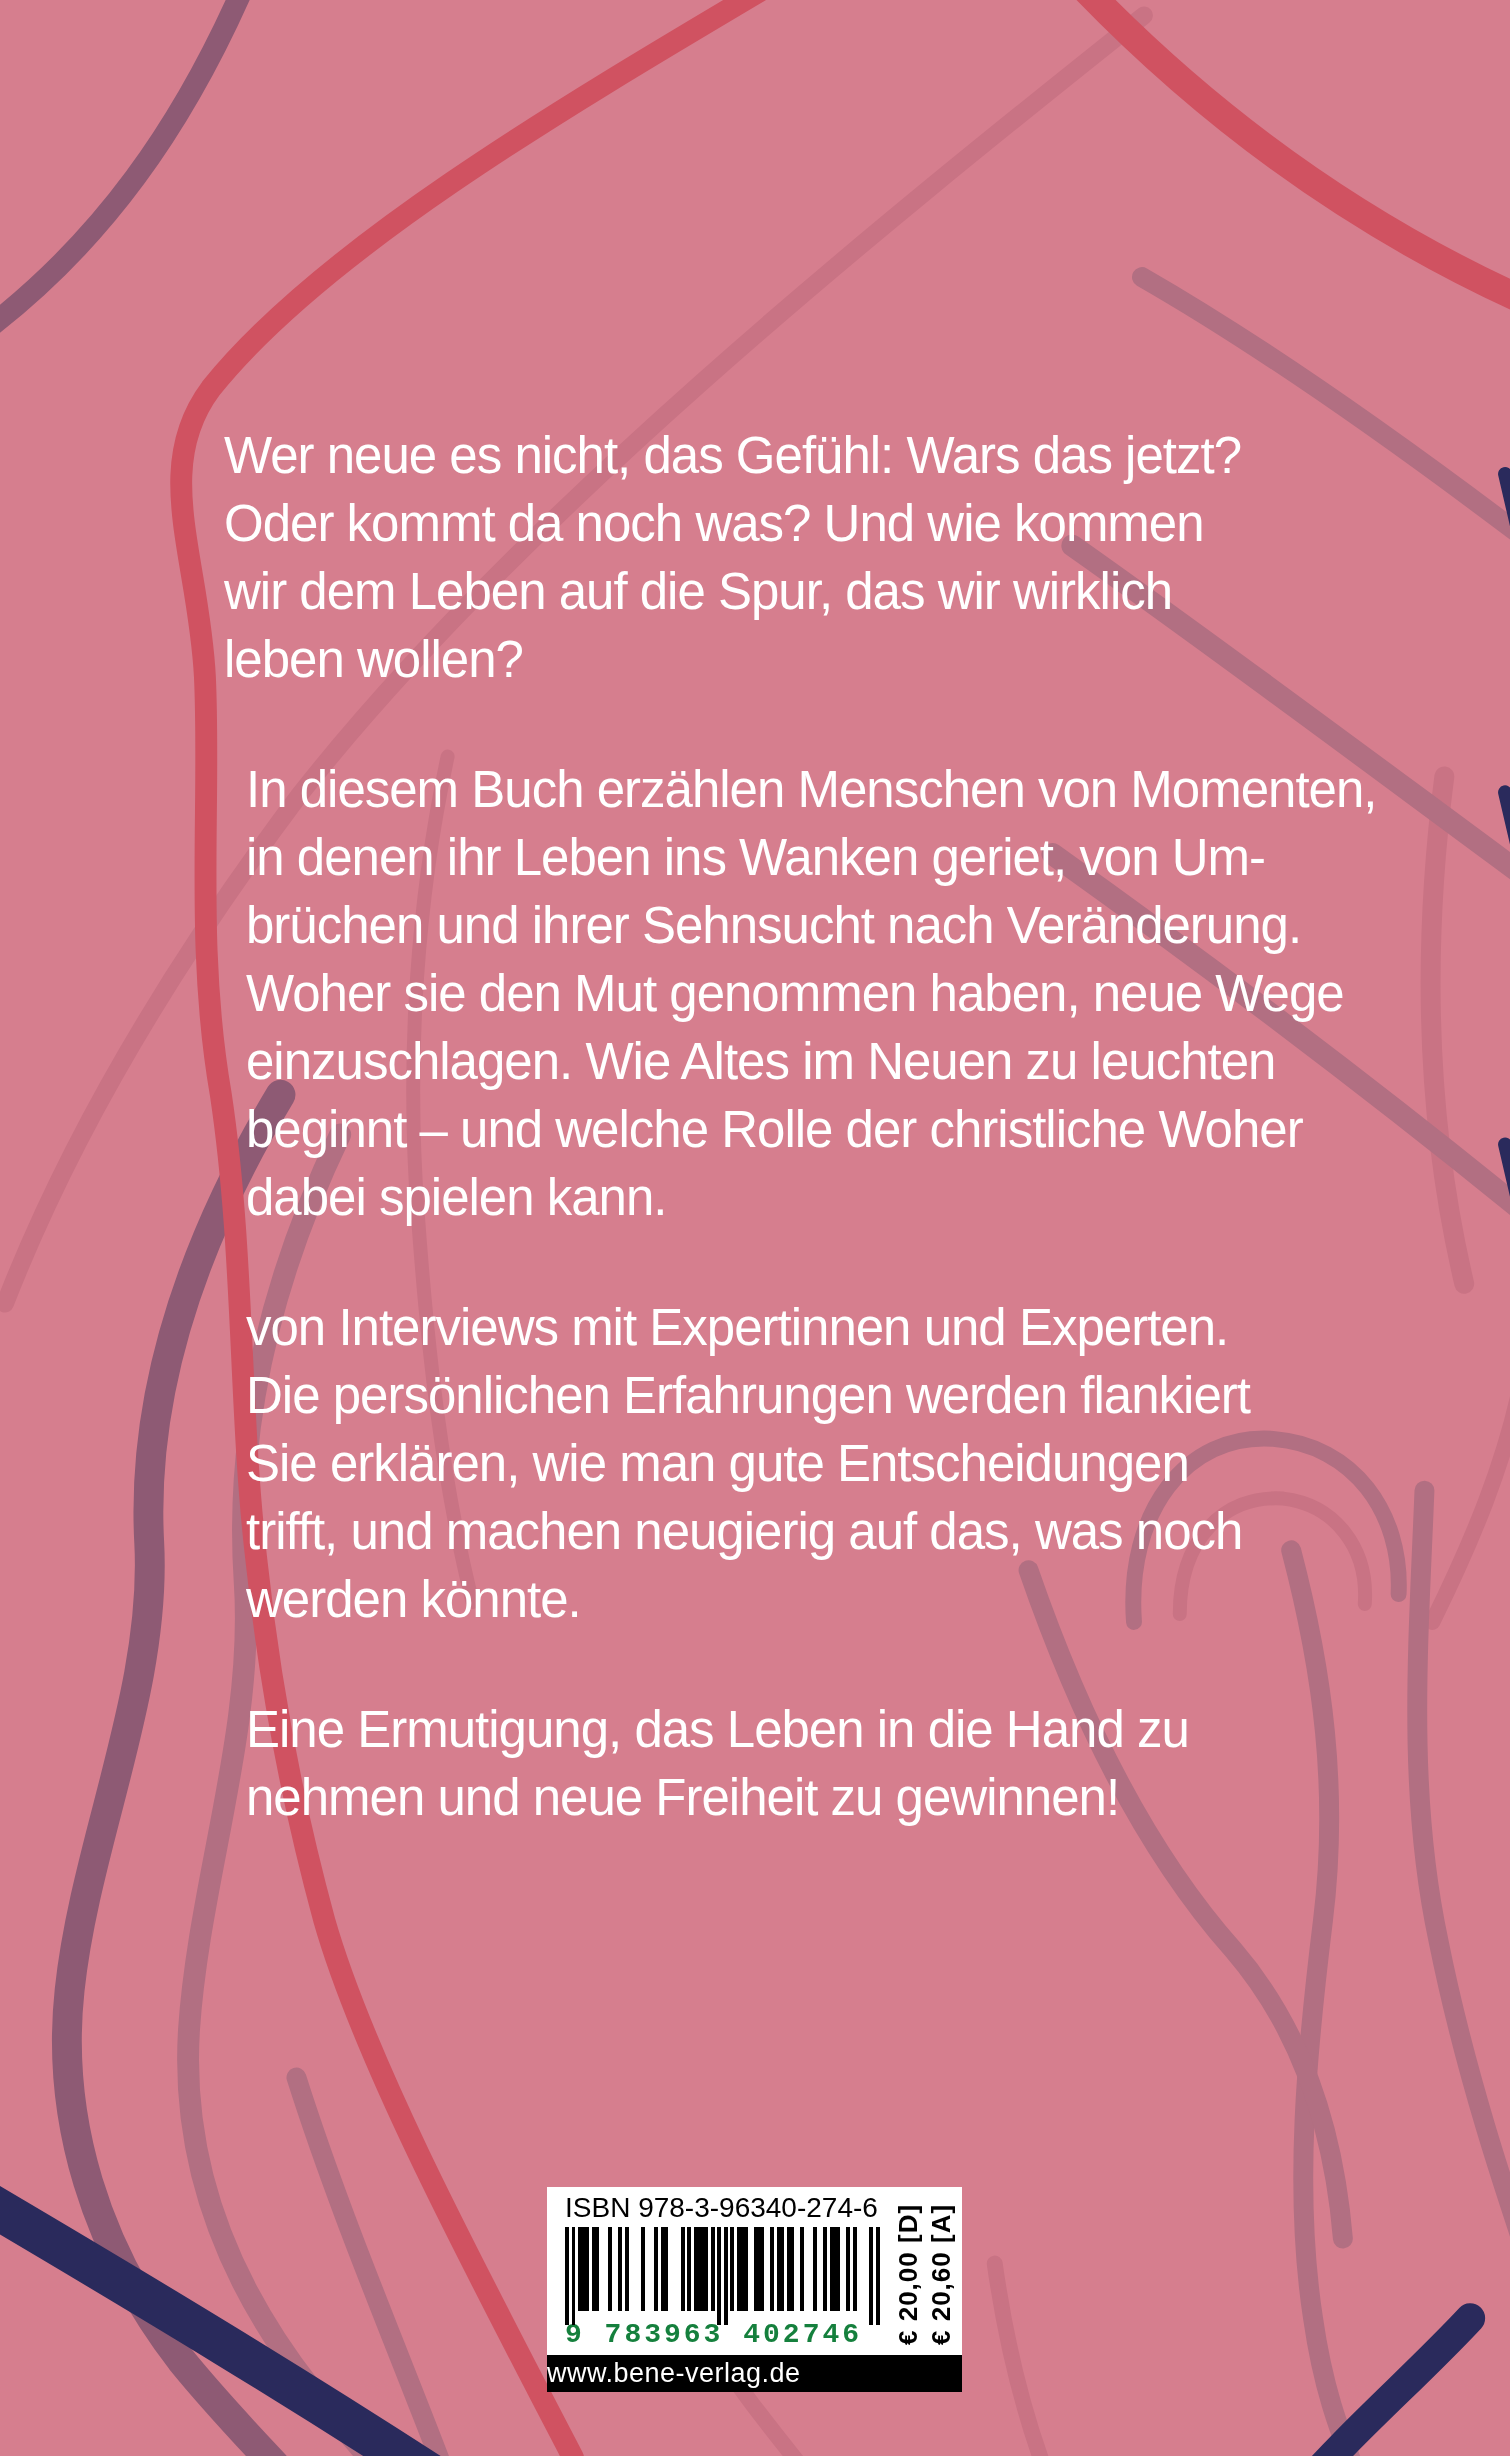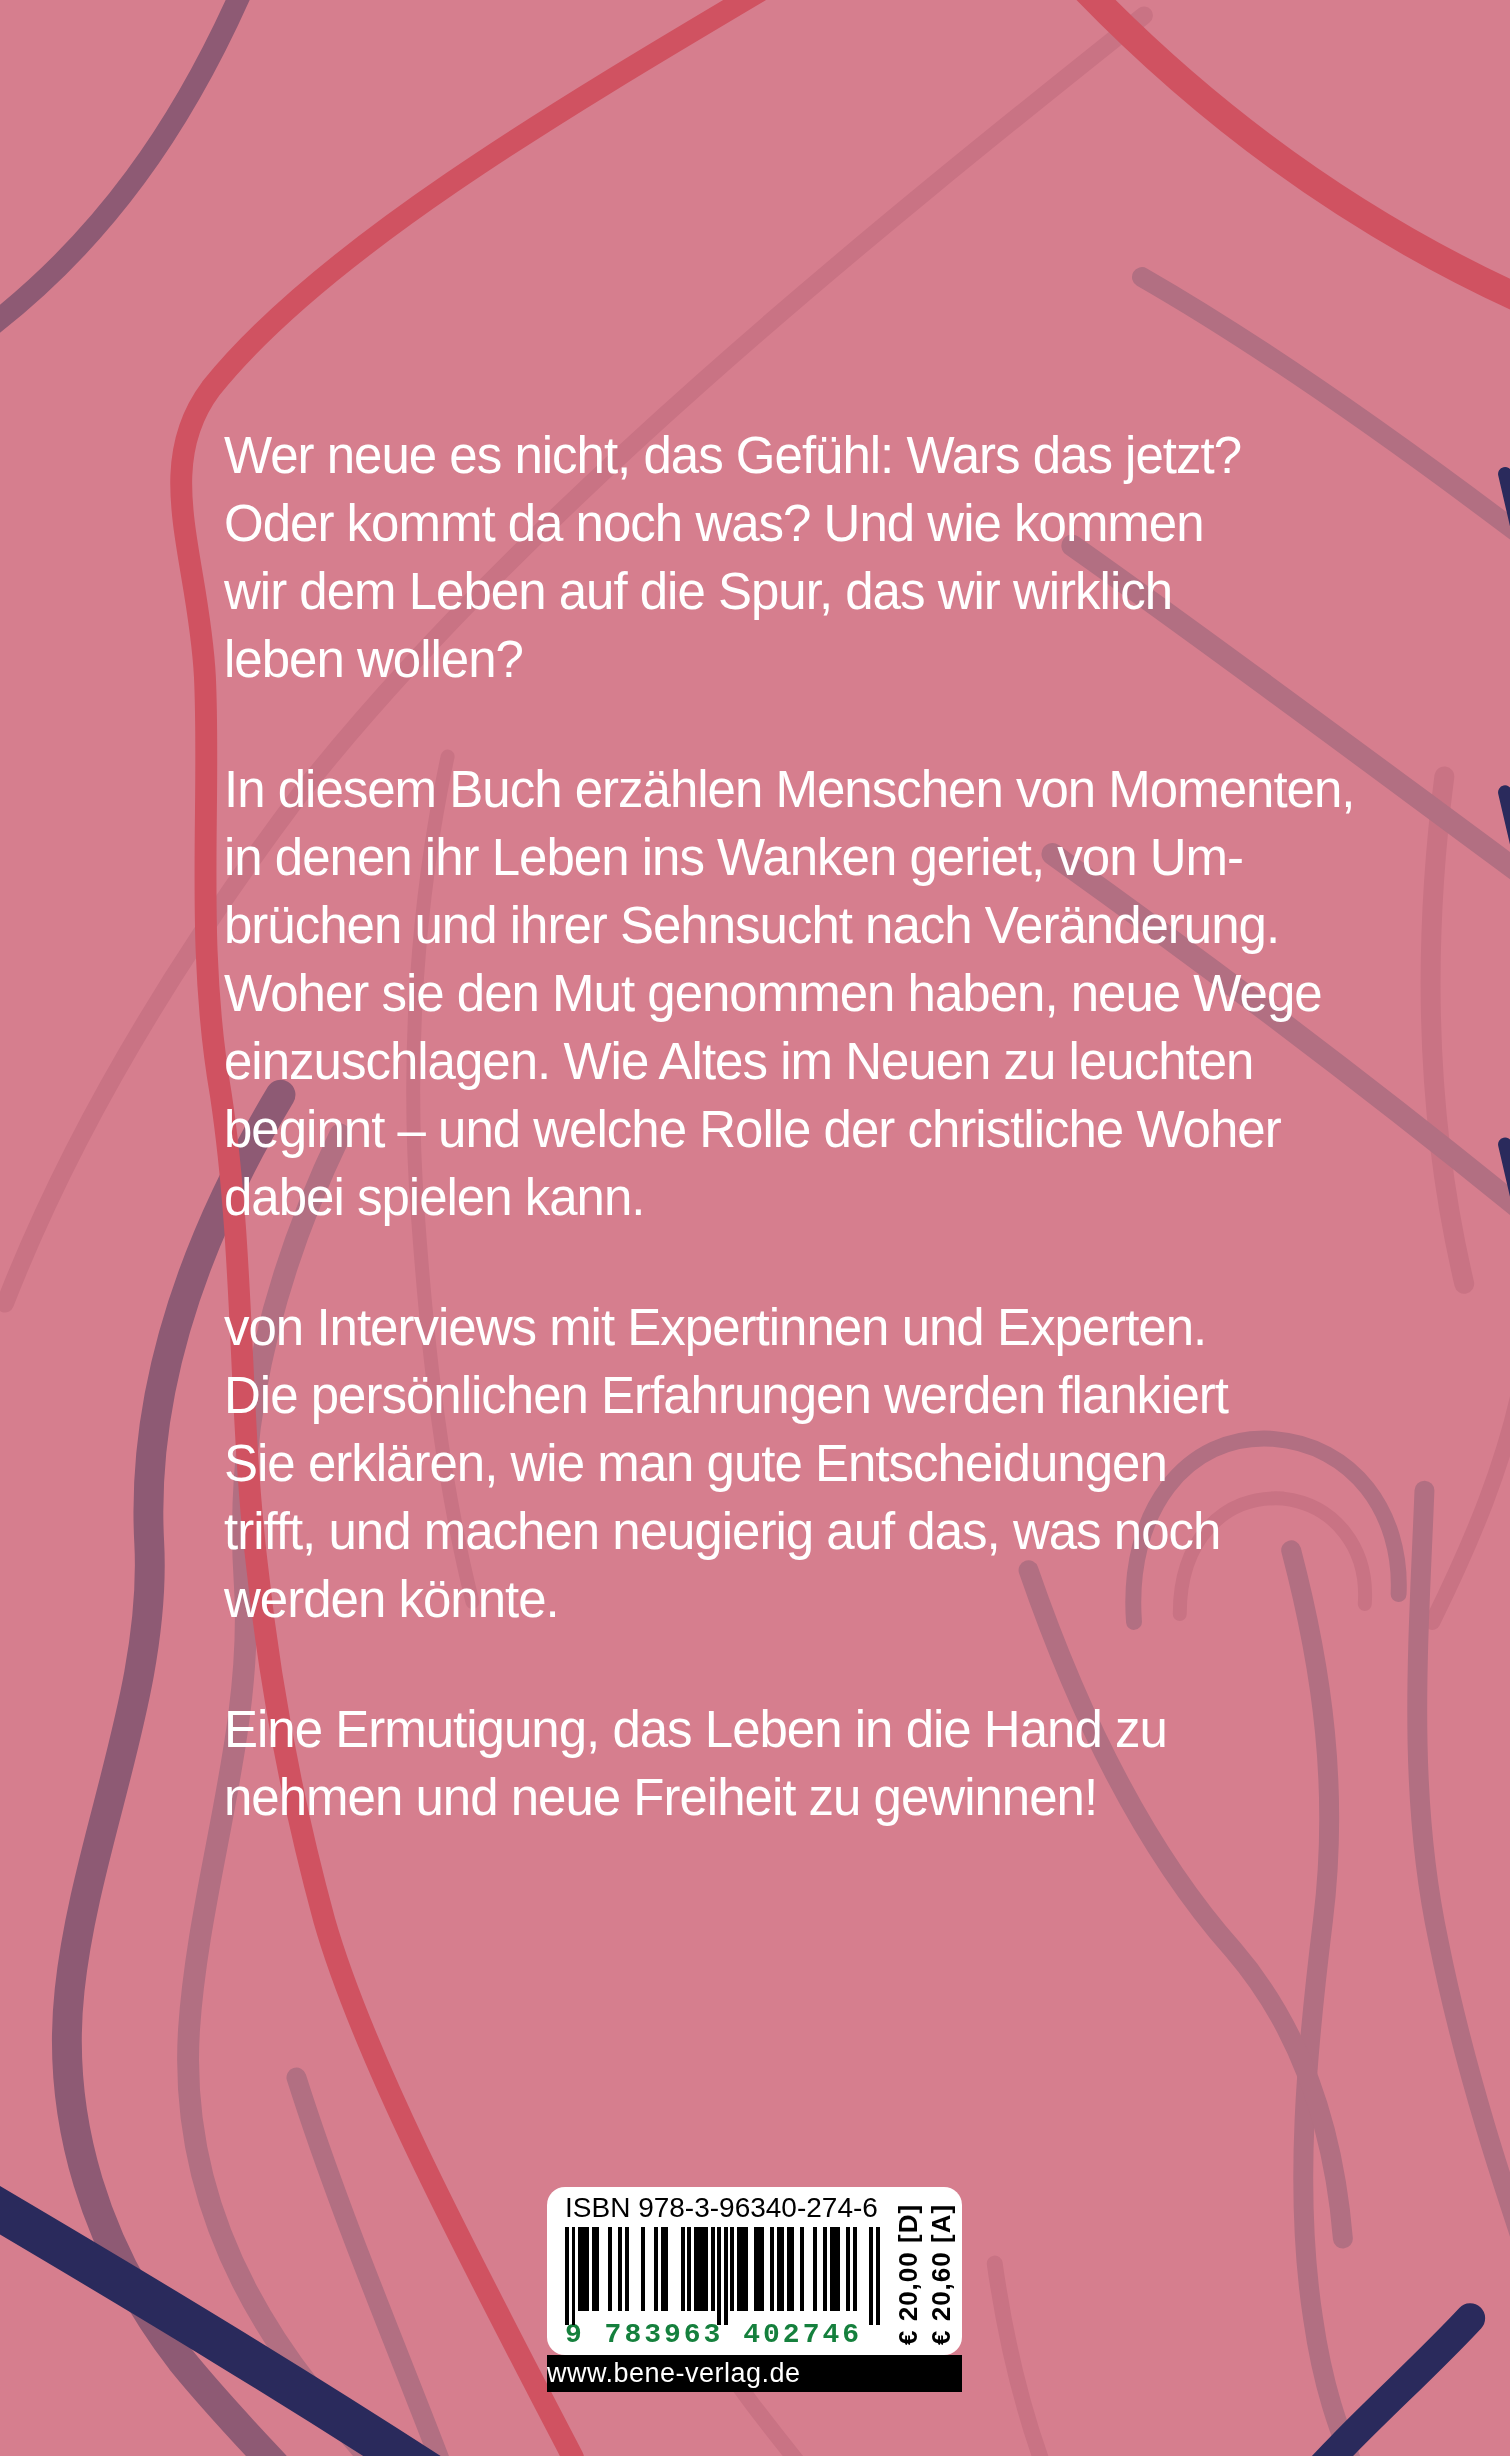--- a/index.html
+++ b/index.html
@@ -18,27 +18,27 @@
   .c-subtle path{stroke:var(--line-subtle);}
   .c-mauve  path{stroke:var(--line-mauve);}
   .c-purple path{stroke:var(--line-purple);}
   .c-red    path{stroke:var(--line-red);}
   .c-navy   path{stroke:var(--line-navy);}
 
   #blurb{
     position:absolute;left:224px;top:422px;width:1174px;
     color:var(--text);font-size:51px;line-height:68px;letter-spacing:-1px;
   }
-  .para + .para{margin-top:62px;}
+  .para + .para{margin-top:62px;margin-left:22px;}
   .line{white-space:nowrap;}
 
   .isbn-block{position:absolute;left:547px;top:2187px;width:415px;}
   .isbn-white{
     position:relative;background:var(--barcode-bg);height:168px;
-    box-sizing:border-box;padding:4px 8px 4px 18px;border-radius:18px;
+    box-sizing:border-box;padding:4px 8px 4px 18px;
   }
   .isbn-label{font-size:28px;color:#000;line-height:34px;letter-spacing:0;}
   .isbn-left{width:314px;}
   #barcode{position:relative;height:98px;margin-top:2px;}
   #barcode i{position:absolute;top:0;background:#000;height:84px;}
   #barcode i.guard{height:98px;}
   .ean-digits{
     font-family:"Liberation Mono",monospace;font-weight:bold;color:#15803d;
     font-size:28px;letter-spacing:3px;margin-top:-6px;white-space:nowrap;
   }

